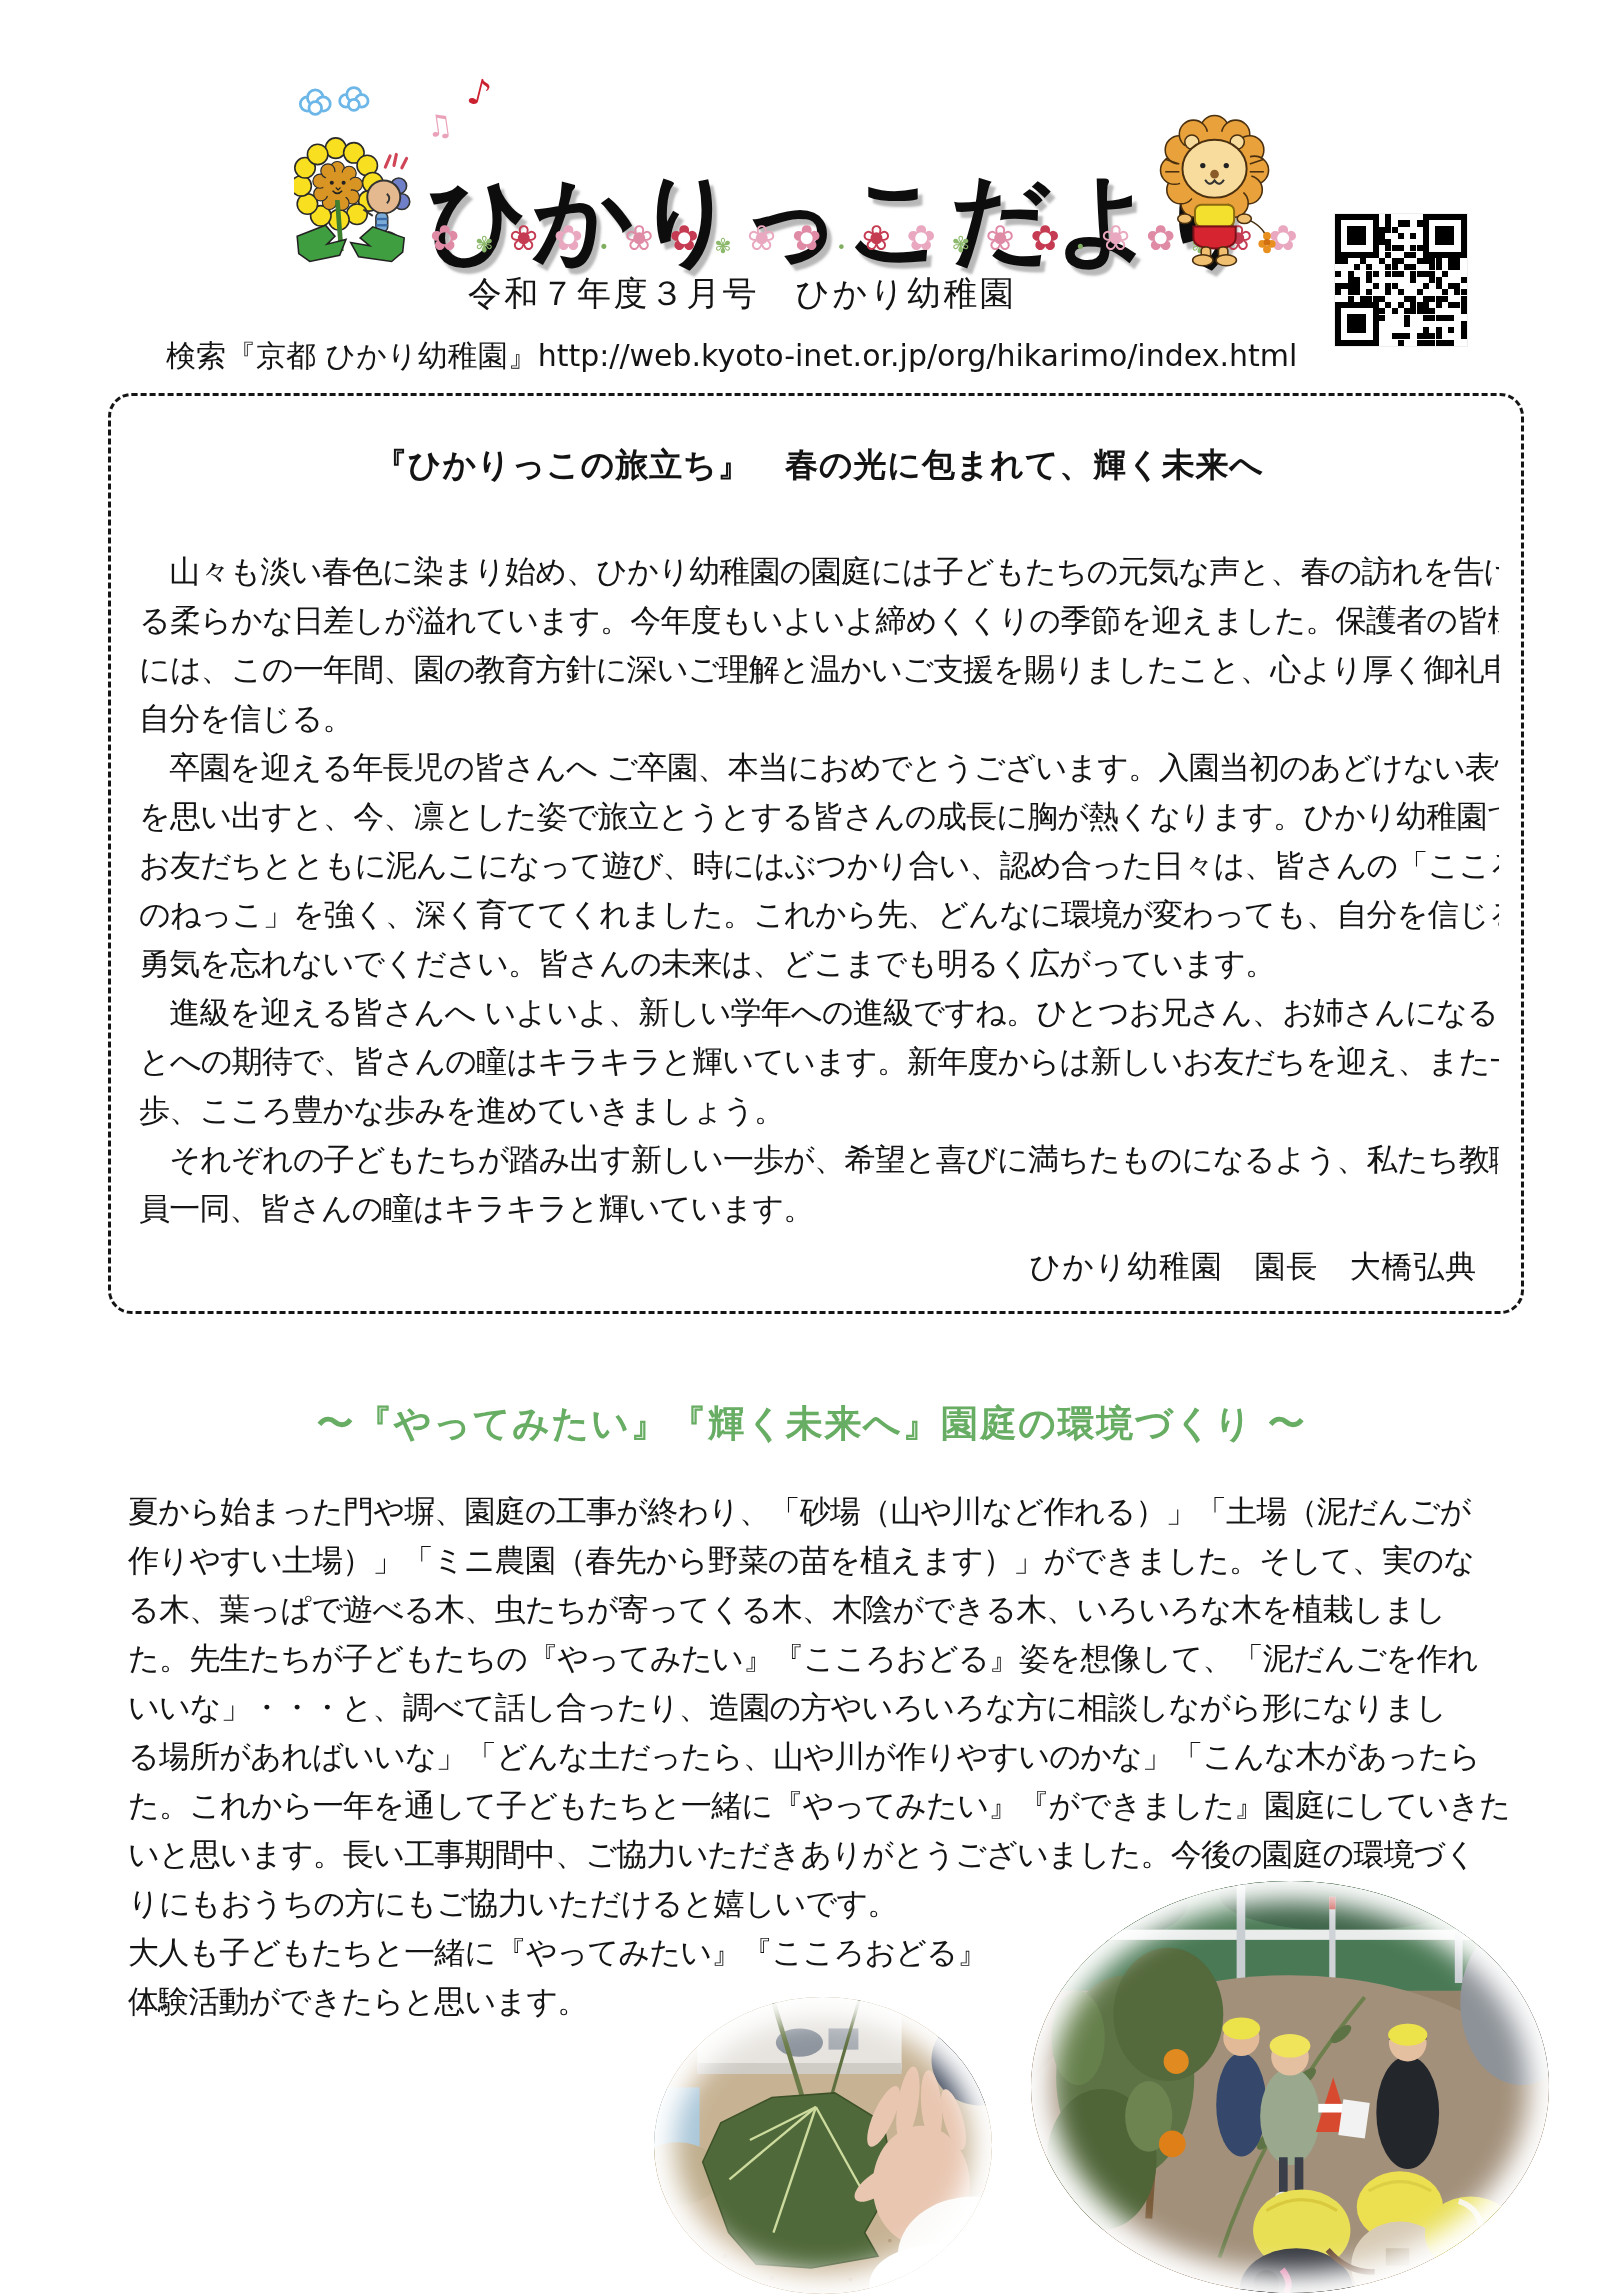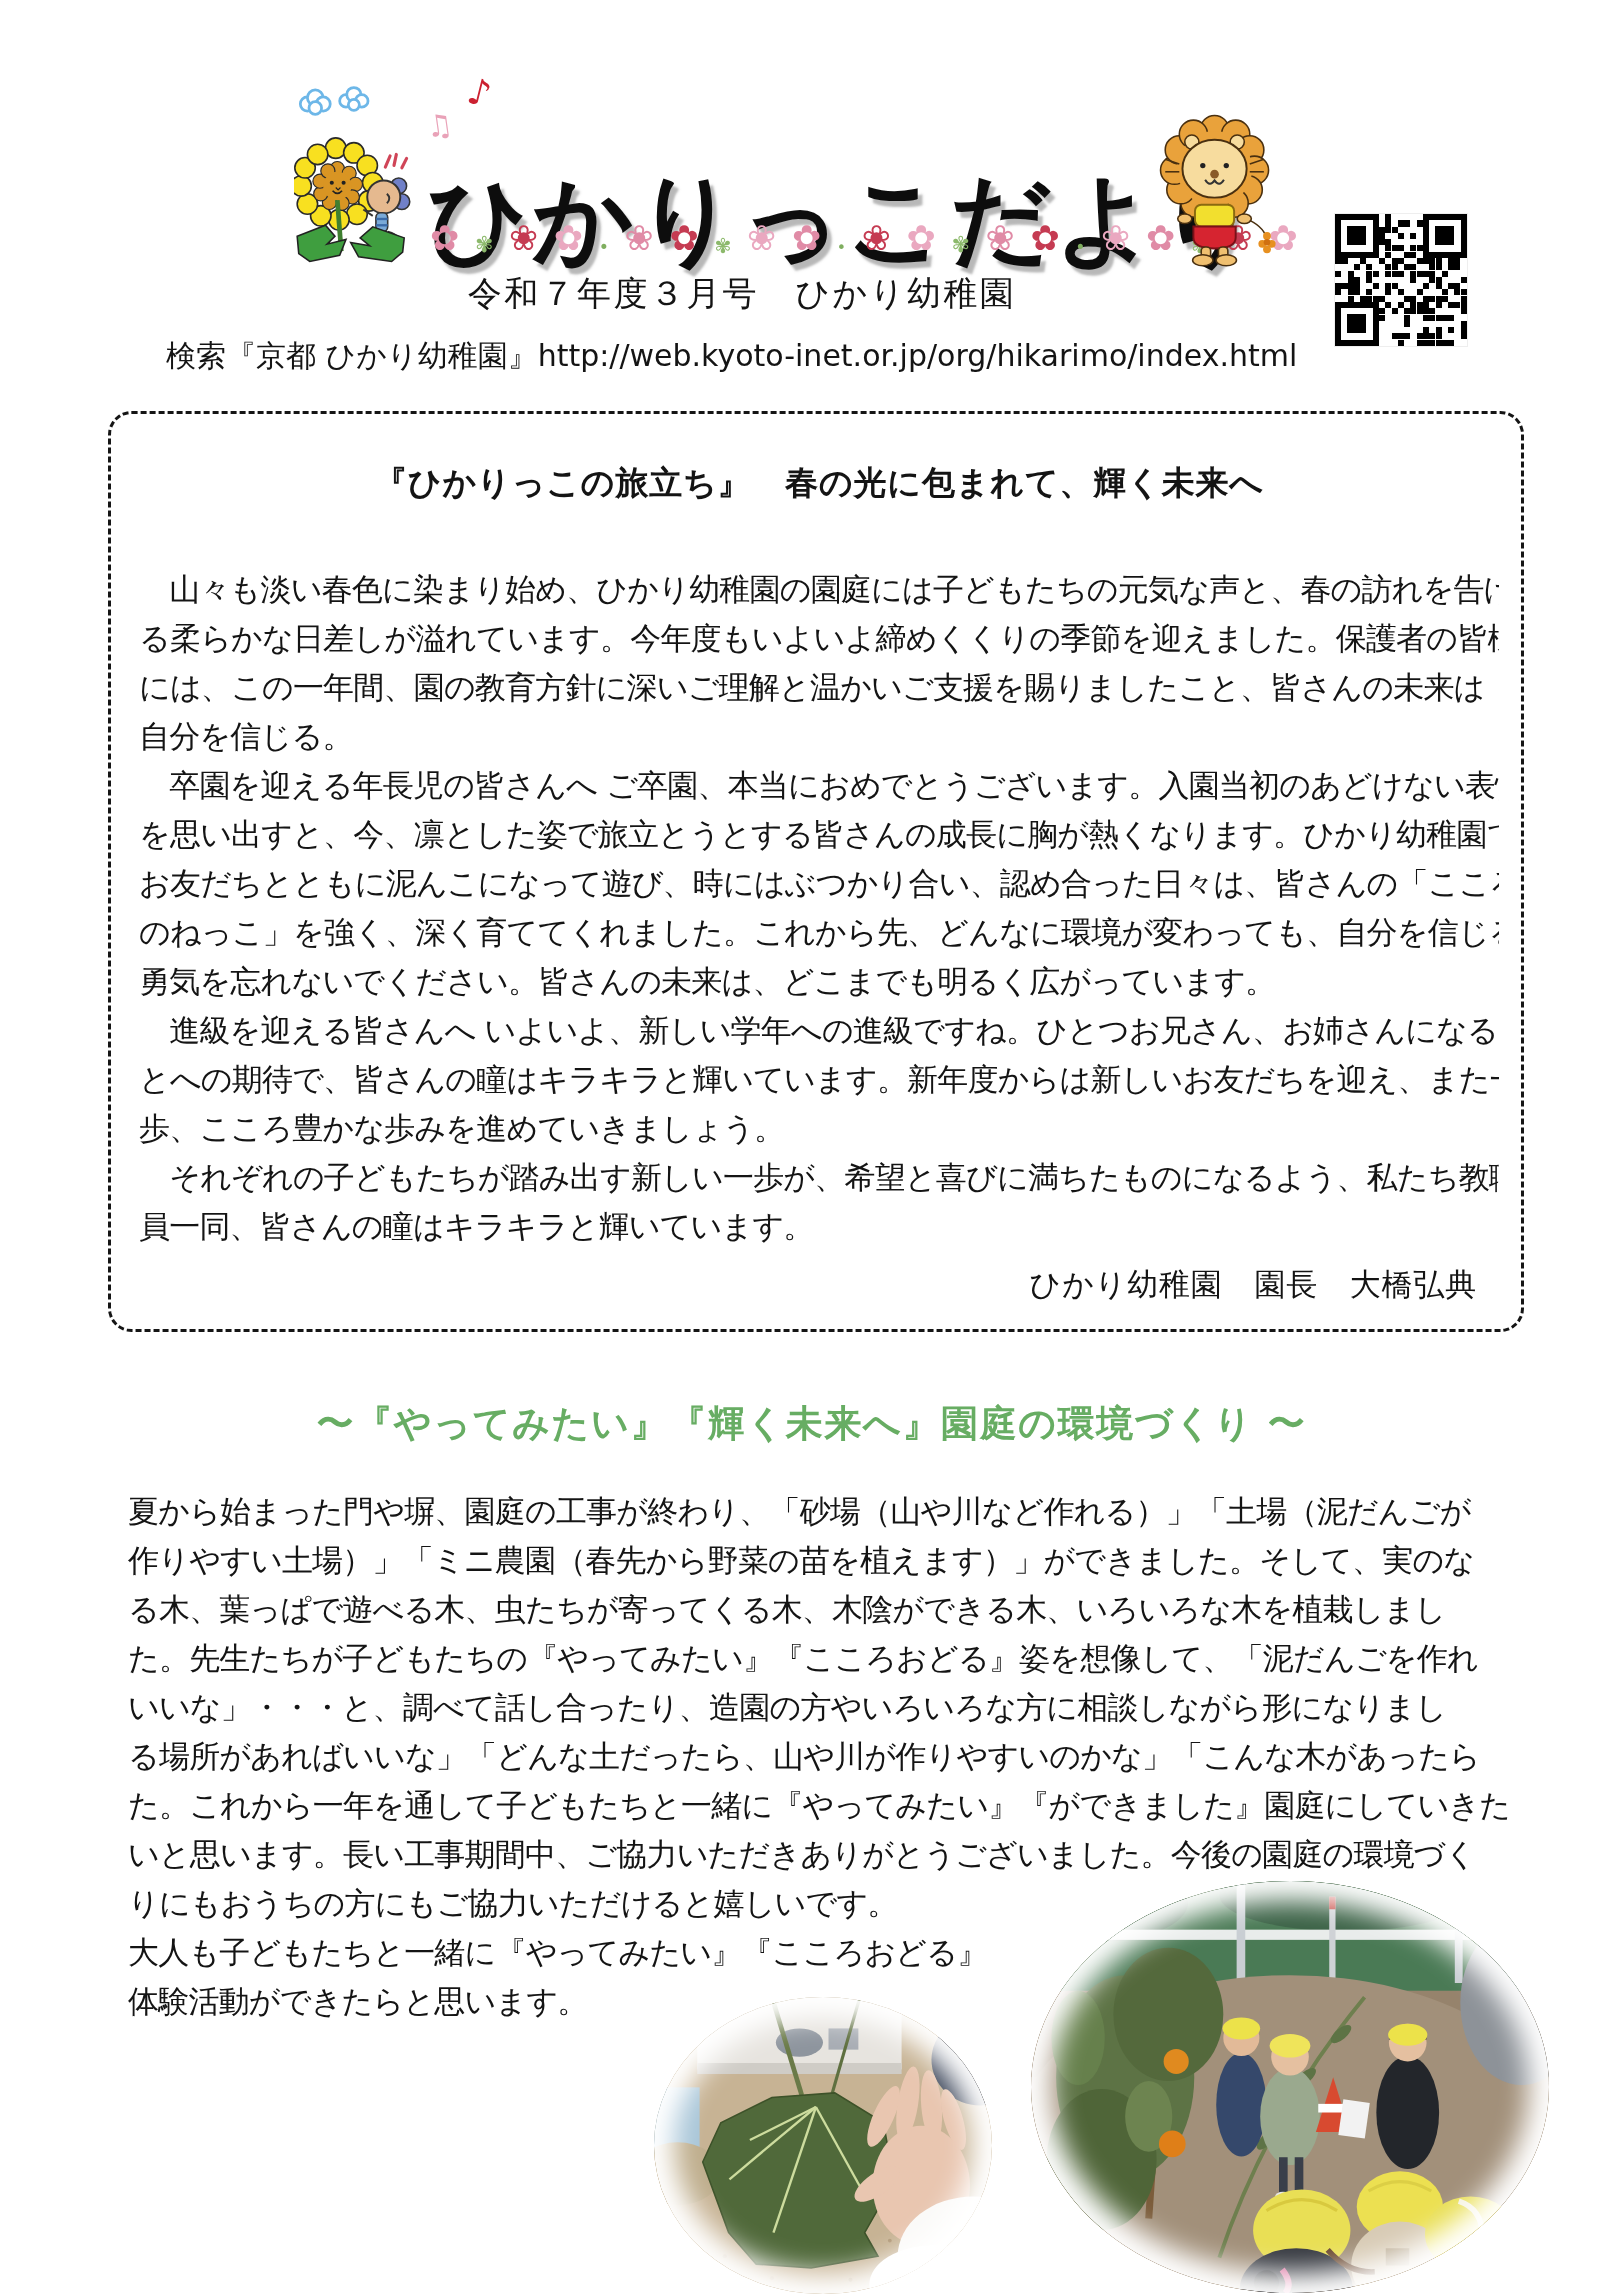--- a/index.html
+++ b/index.html
@@ -26,21 +26,21 @@
   .note-pink{left:426px;top:108px;font-size:30px;color:#e9a2b8;transform:rotate(-8deg);}
   .qr{position:absolute;left:1335px;top:214px;width:132px;height:132px;background:#fff;outline:0.8px solid #eee;}
   .qr i{position:absolute;width:6.3px;height:6.3px;background:#000;}
   .qr .finder{position:absolute;width:44px;height:44px;border:6.3px solid #000;box-sizing:border-box;background:#fff;}
   .qr .finder::after{content:"";position:absolute;left:6.3px;top:6.3px;width:19px;height:19px;background:#000;}
   .qr .f-tl{left:0;top:0}.qr .f-tr{right:0;top:0}.qr .f-bl{left:0;bottom:0}
   .issue-line{position:absolute;left:0;top:271px;width:1484px;text-align:center;font-size:34px;letter-spacing:2.4px;font-weight:500;}
   .search-line{position:absolute;left:166px;top:336px;font-size:30px;letter-spacing:0px;font-weight:500;white-space:nowrap;}
   
   .letter-box{
-    position:absolute;left:108px;top:411px;width:1416px;height:921px;box-sizing:border-box;
+    position:absolute;left:108px;top:393px;width:1416px;height:921px;box-sizing:border-box;
     border:3.9px dashed #151515;border-radius:23.6px;padding:47px 22px 0 28px;overflow:hidden;
   }
   .letter-title{text-align:center;font-size:33px;font-weight:600;letter-spacing:0.8px;}
   .letter-body{margin-top:63px;}
   .letter-body .bline{height:49px;font-size:31px;letter-spacing:-0.8px;white-space:nowrap;overflow:hidden;}
   .letter-sign{margin-top:9.4px;text-align:right;padding-right:22px;font-size:31px;letter-spacing:0.8px;}
   
   .garden-heading{
     position:absolute;left:0;top:1399px;width:1623px;margin:0;text-align:center;
     font-size:37px;font-weight:700;color:#67ad63;letter-spacing:1.6px;
@@ -226,21 +226,21 @@
 
     <div class="issue-line">令和７年度３月号　ひかり幼稚園</div>
     <div class="search-line">検索『京都 ひかり幼稚園』http://web.kyoto-inet.or.jp/org/hikarimo/index.html</div>
   </header>
 
   <section class="letter-box">
     <div class="letter-title">『ひかりっこの旅立ち』　春の光に包まれて、輝く未来へ</div>
     <div class="letter-body">
         <div class="bline">　山々も淡い春色に染まり始め、ひかり幼稚園の園庭には子どもたちの元気な声と、春の訪れを告げ</div>
         <div class="bline">る柔らかな日差しが溢れています。今年度もいよいよ締めくくりの季節を迎えました。保護者の皆様</div>
-        <div class="bline">には、この一年間、園の教育方針に深いご理解と温かいご支援を賜りましたこと、皆さんの未来は</div>
+        <div class="bline">には、この一年間、園の教育方針に深いご理解と温かいご支援を賜りましたこと、心より厚く御礼申</div>
         <div class="bline">自分を信じる。</div>
         <div class="bline">　卒園を迎える年長児の皆さんへ ご卒園、本当におめでとうございます。入園当初のあどけない表情</div>
         <div class="bline">を思い出すと、今、凛とした姿で旅立とうとする皆さんの成長に胸が熱くなります。ひかり幼稚園で</div>
         <div class="bline">お友だちとともに泥んこになって遊び、時にはぶつかり合い、認め合った日々は、皆さんの「こころ</div>
         <div class="bline">のねっこ」を強く、深く育ててくれました。これから先、どんなに環境が変わっても、自分を信じる</div>
         <div class="bline">勇気を忘れないでください。皆さんの未来は、どこまでも明るく広がっています。</div>
         <div class="bline">　進級を迎える皆さんへ いよいよ、新しい学年への進級ですね。ひとつお兄さん、お姉さんになるこ</div>
         <div class="bline">とへの期待で、皆さんの瞳はキラキラと輝いています。新年度からは新しいお友だちを迎え、また一</div>
         <div class="bline">歩、こころ豊かな歩みを進めていきましょう。</div>
         <div class="bline">　それぞれの子どもたちが踏み出す新しい一歩が、希望と喜びに満ちたものになるよう、私たち教職</div>

